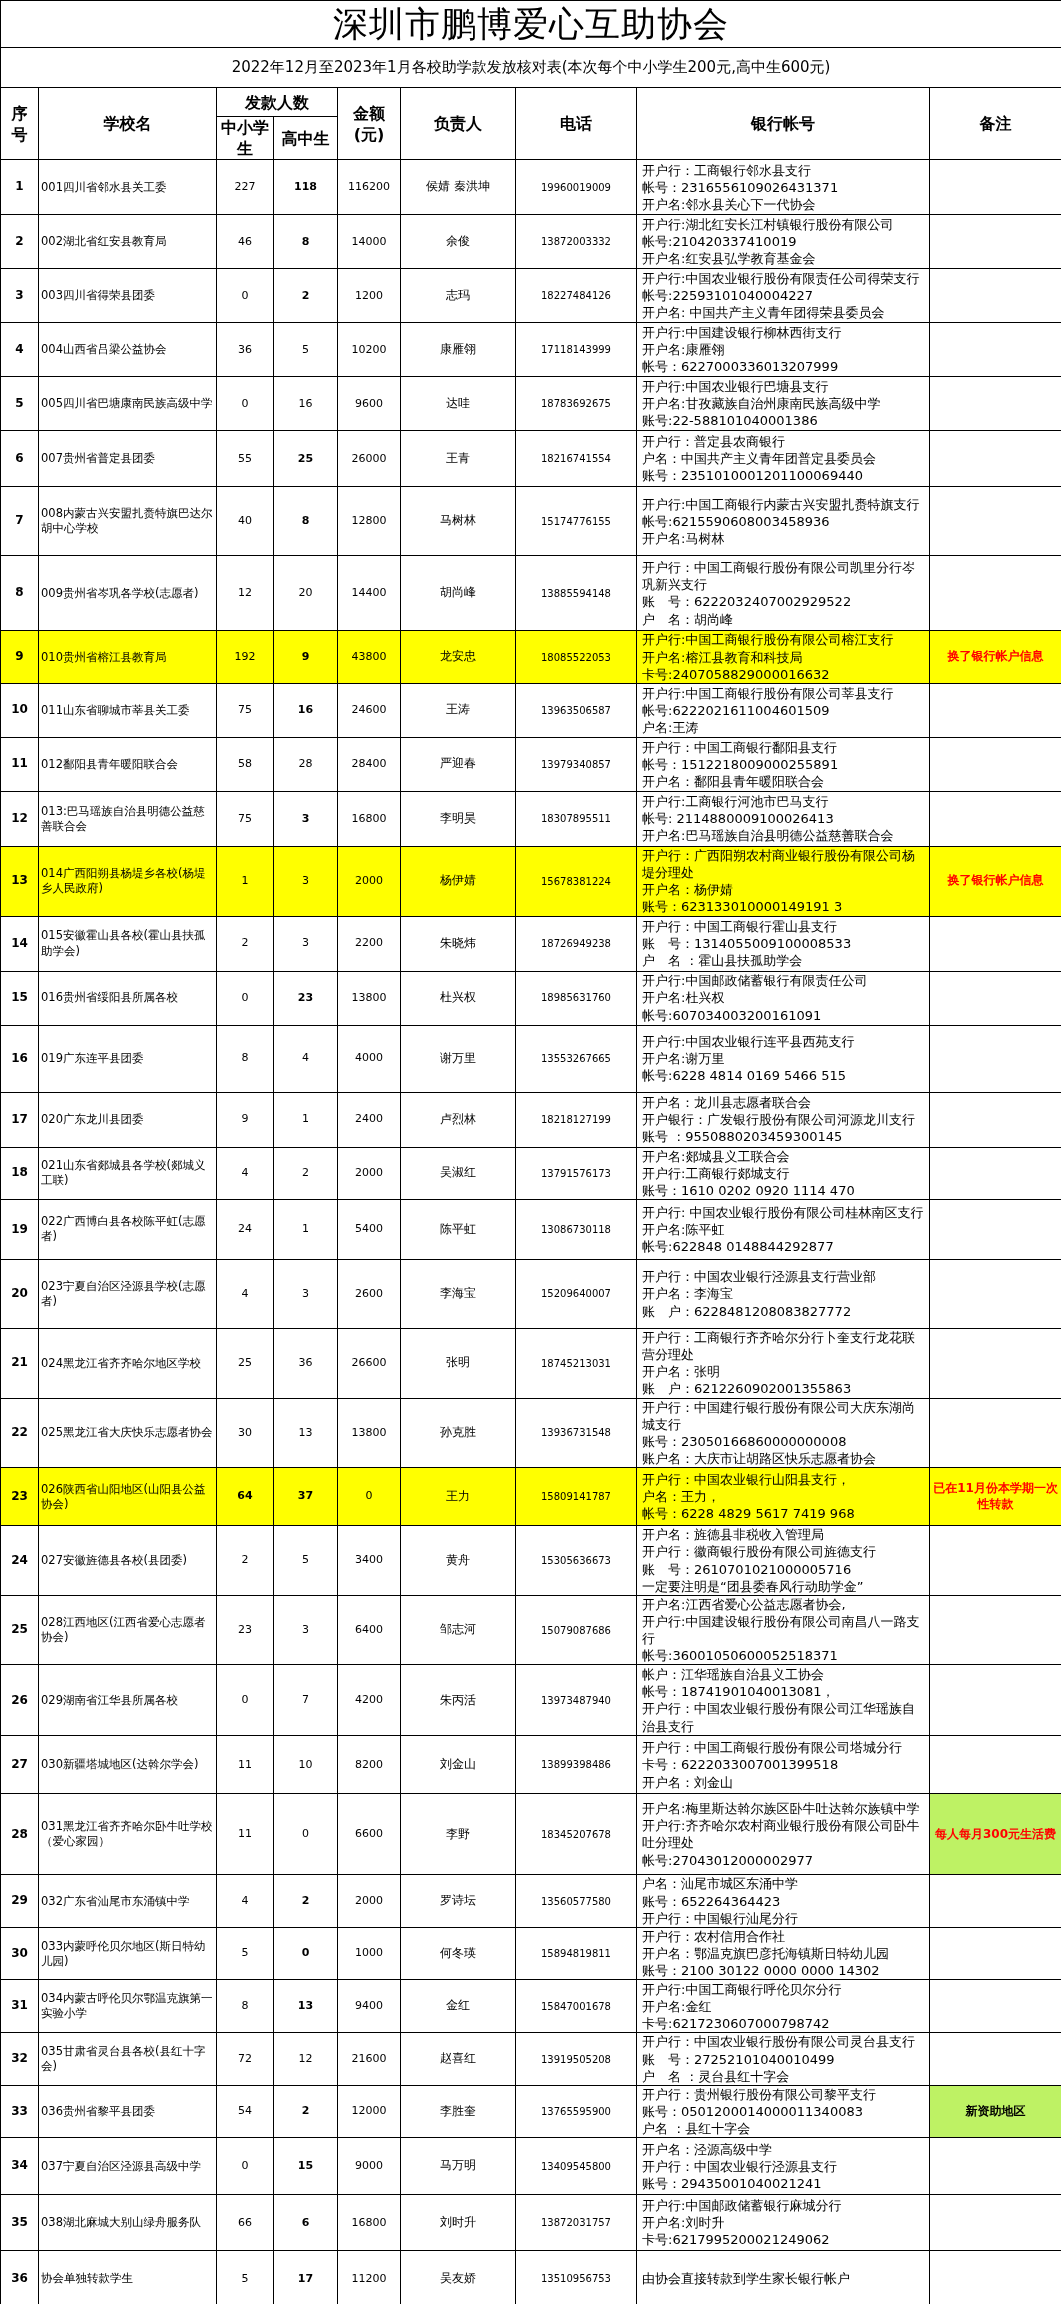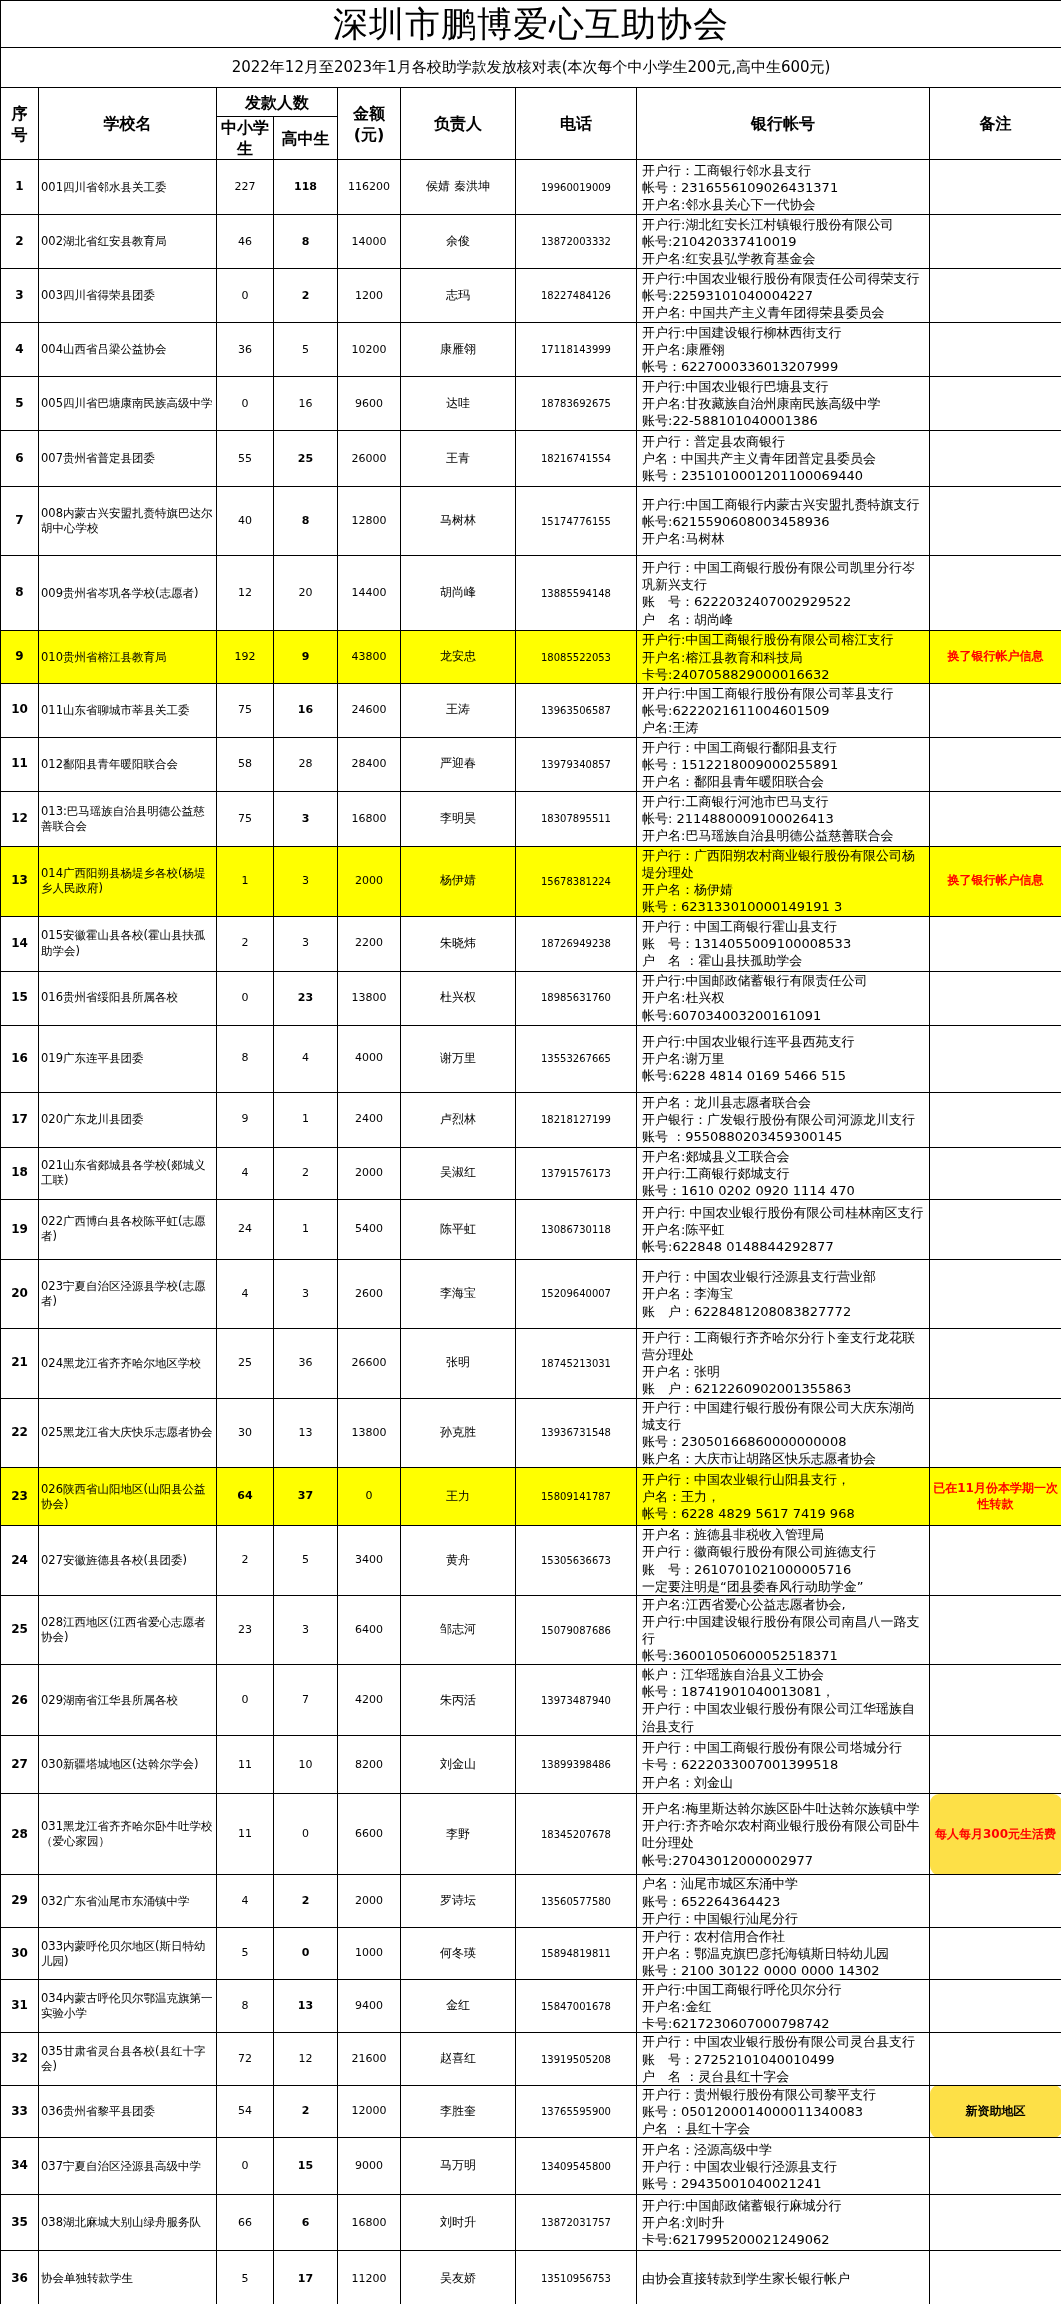--- a/index.html
+++ b/index.html
@@ -12,21 +12,21 @@
   .b { font-weight: bold; }
   .seq { text-align: center; font-weight: bold; font-size: 12px; }
   .school { font-size: 11.5px; padding-left: 2px; }
   .person { text-align: center; font-size: 12px; }
   .phone { text-align: center; font-size: 10px; }
   .num { text-align: center; font-size: 11px; }
   .bank { font-size: 13px; padding-left: 5px; white-space: pre-line; }
   .note { text-align: center; font-weight: bold; font-size: 12px; color: #ff0000; }
   .note.black { color: #000; }
   tr.hl td { background: #ffff00; }
-  td.hlcell { background: #fde047; border-radius: 9px; }
+  td.hlcell { background: #bef264; }
   tr.total td { height: 36px; font-weight: bold; margin-top: 32px; }
 </style>
 </head>
 <body>
 
 <table>
   <colgroup>
     <col style="width:38px">
       <col style="width:178px">
       <col style="width:57px">

